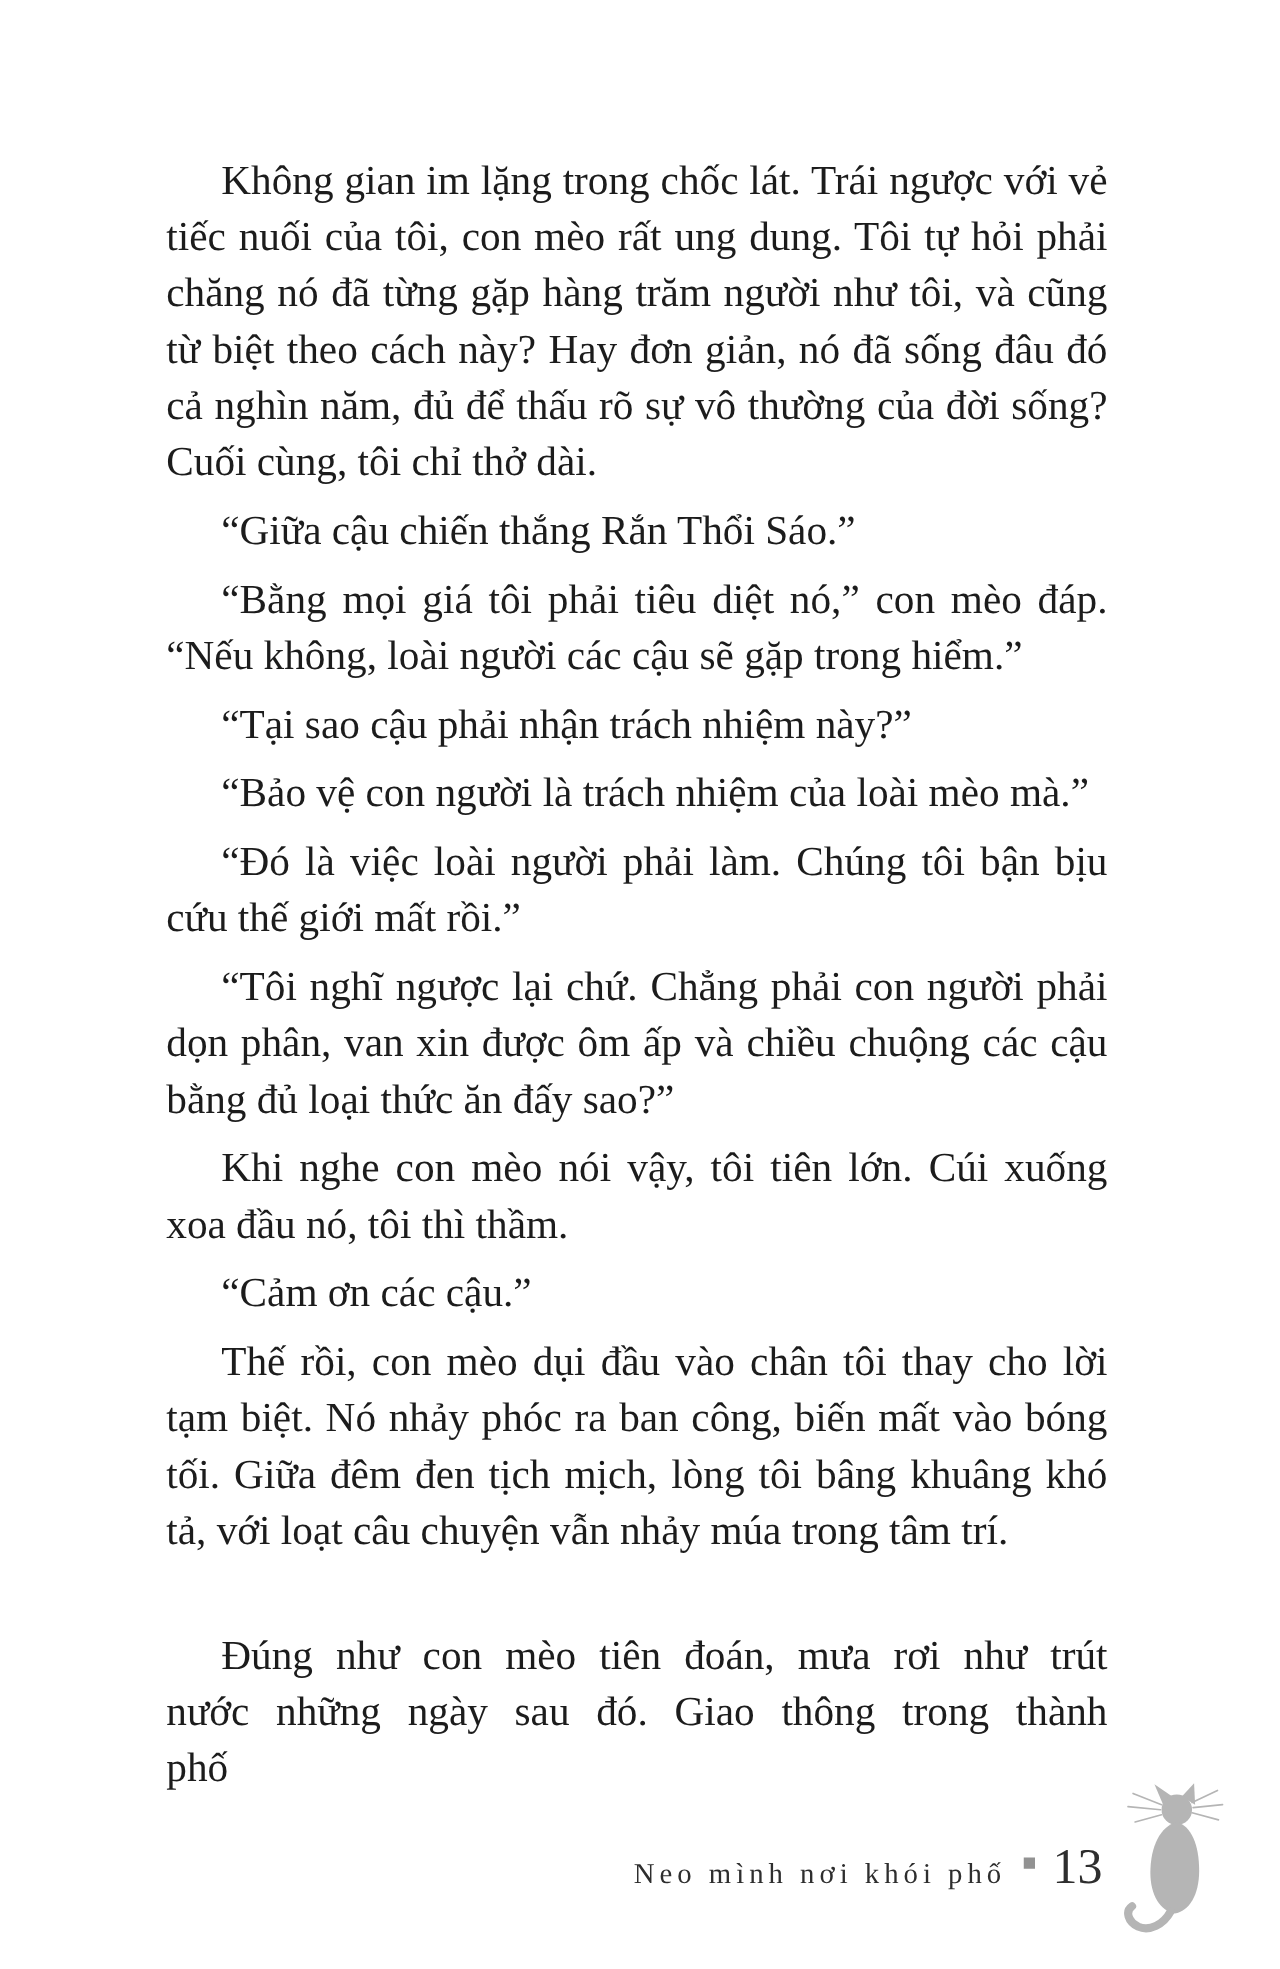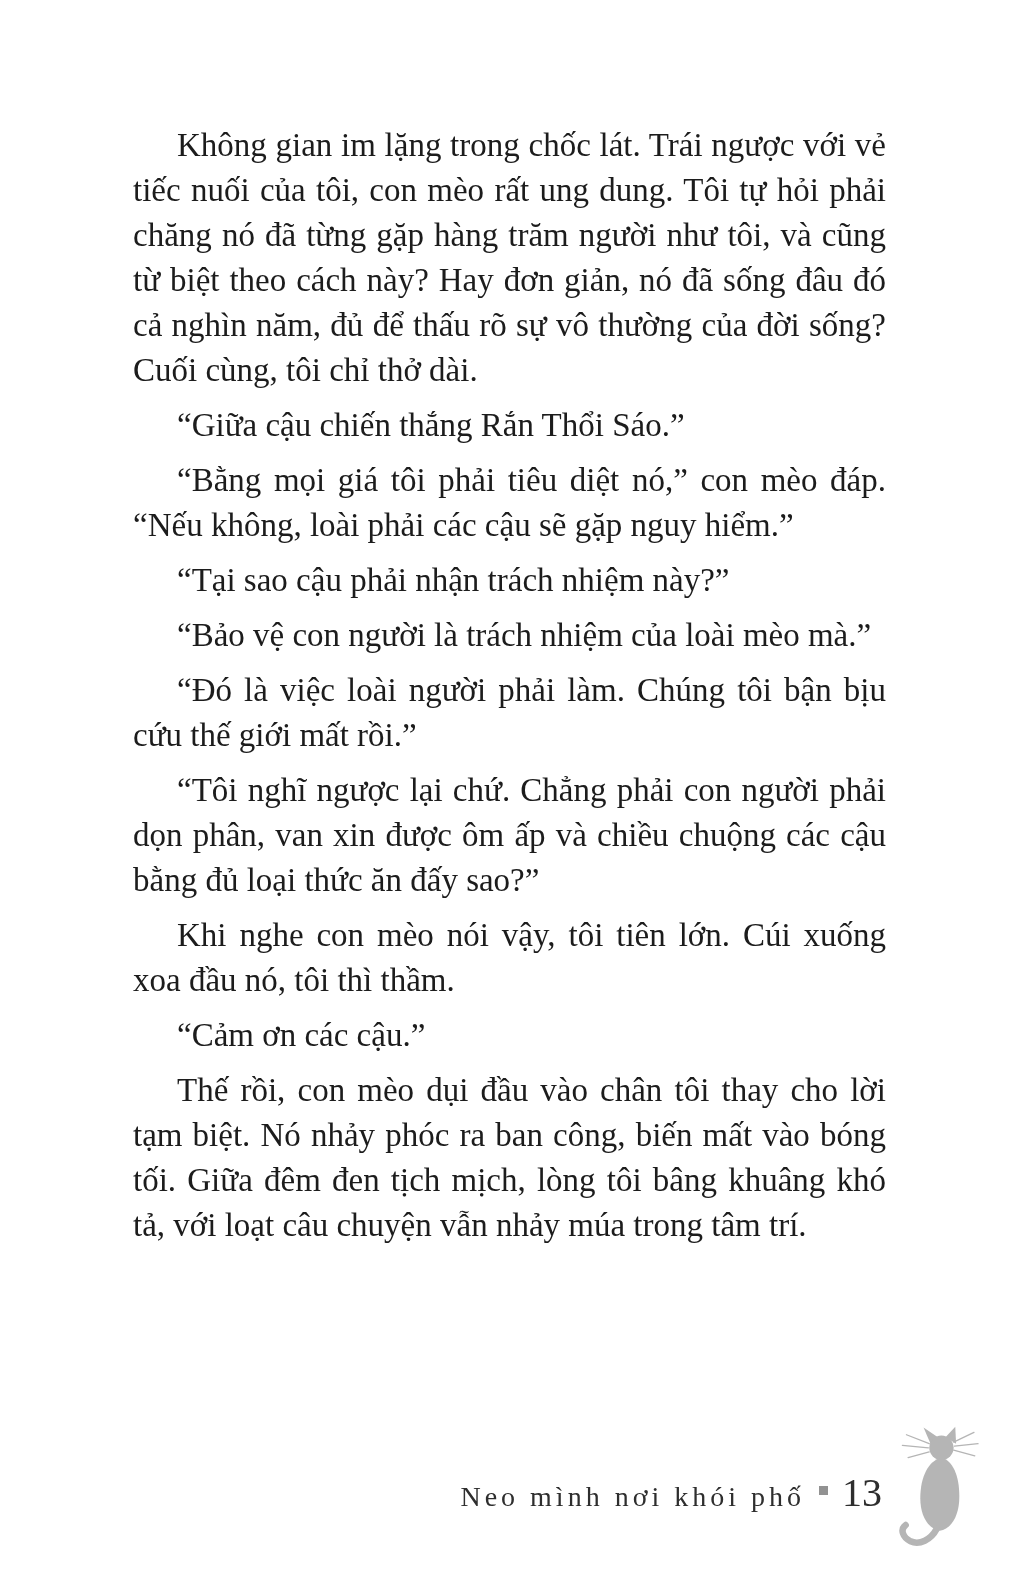--- a/index.html
+++ b/index.html
@@ -42,21 +42,21 @@
     align-items: center;
     gap: 16px;
   }
   .footer-textline {
     display: flex;
     align-items: baseline;
     gap: 14px;
     transform: translateY(6px);
   }
   .running-title {
-    font-size: 28px;
+    font-size: 23px;
     letter-spacing: 4px;
     color: #2e2e2e;
   }
   .square-bullet {
     width: 9px;
     height: 9px;
     background: #929292;
     display: inline-block;
     align-self: center;
     transform: translateY(-2px);
@@ -72,28 +72,29 @@
   }
 </style>
 </head>
 <body>
 
 <div class="book-page">
 
   <div class="page-text">
     <p>Không gian im lặng trong chốc lát. Trái ngược với vẻ tiếc nuối của tôi, con mèo rất ung dung. Tôi tự hỏi phải chăng nó đã từng gặp hàng trăm người như tôi, và cũng từ biệt theo cách này? Hay đơn giản, nó đã sống đâu đó cả nghìn năm, đủ để thấu rõ sự vô thường của đời sống? Cuối cùng, tôi chỉ thở dài.</p>
     <p>“Giữa cậu chiến thắng Rắn Thổi Sáo.”</p>
-    <p>“Bằng mọi giá tôi phải tiêu diệt nó,” con mèo đáp. “Nếu không, loài phải các cậu sẽ gặp nguy hiểm.”</p>
+    <p>“Bằng mọi giá tôi phải tiêu diệt nó,” con mèo đáp. “Nếu không, loài người các cậu sẽ gặp trong hiểm.”</p>
     <p>“Tại sao cậu phải nhận trách nhiệm này?”</p>
     <p>“Bảo vệ con người là trách nhiệm của loài mèo mà.”</p>
     <p>“Đó là việc loài người phải làm. Chúng tôi bận bịu cứu thế giới mất rồi.”</p>
     <p>“Tôi nghĩ ngược lại chứ. Chẳng phải con người phải dọn phân, van xin được ôm ấp và chiều chuộng các cậu bằng đủ loại thức ăn đấy sao?”</p>
     <p>Khi nghe con mèo nói vậy, tôi tiên lớn. Cúi xuống xoa đầu nó, tôi thì thầm.</p>
     <p>“Cảm ơn các cậu.”</p>
     <p>Thế rồi, con mèo dụi đầu vào chân tôi thay cho lời tạm biệt. Nó nhảy phóc ra ban công, biến mất vào bóng tối. Giữa đêm đen tịch mịch, lòng tôi bâng khuâng khó tả, với loạt câu chuyện vẫn nhảy múa trong tâm trí.</p>
+    <p class="section-start">Đúng như con mèo tiên đoán, mưa rơi như trút nước những ngày sau đó. Giao thông trong thành phố</p>
   </div>
 
   <div class="page-footer">
     <div class="footer-textline">
       <span class="running-title">Neo mình nơi khói phố</span>
       <span class="square-bullet"></span>
       <span class="page-number">13</span>
     </div>
     <span>
       <svg class="cat-icon" viewBox="0 0 100 150" xmlns="http://www.w3.org/2000/svg">

